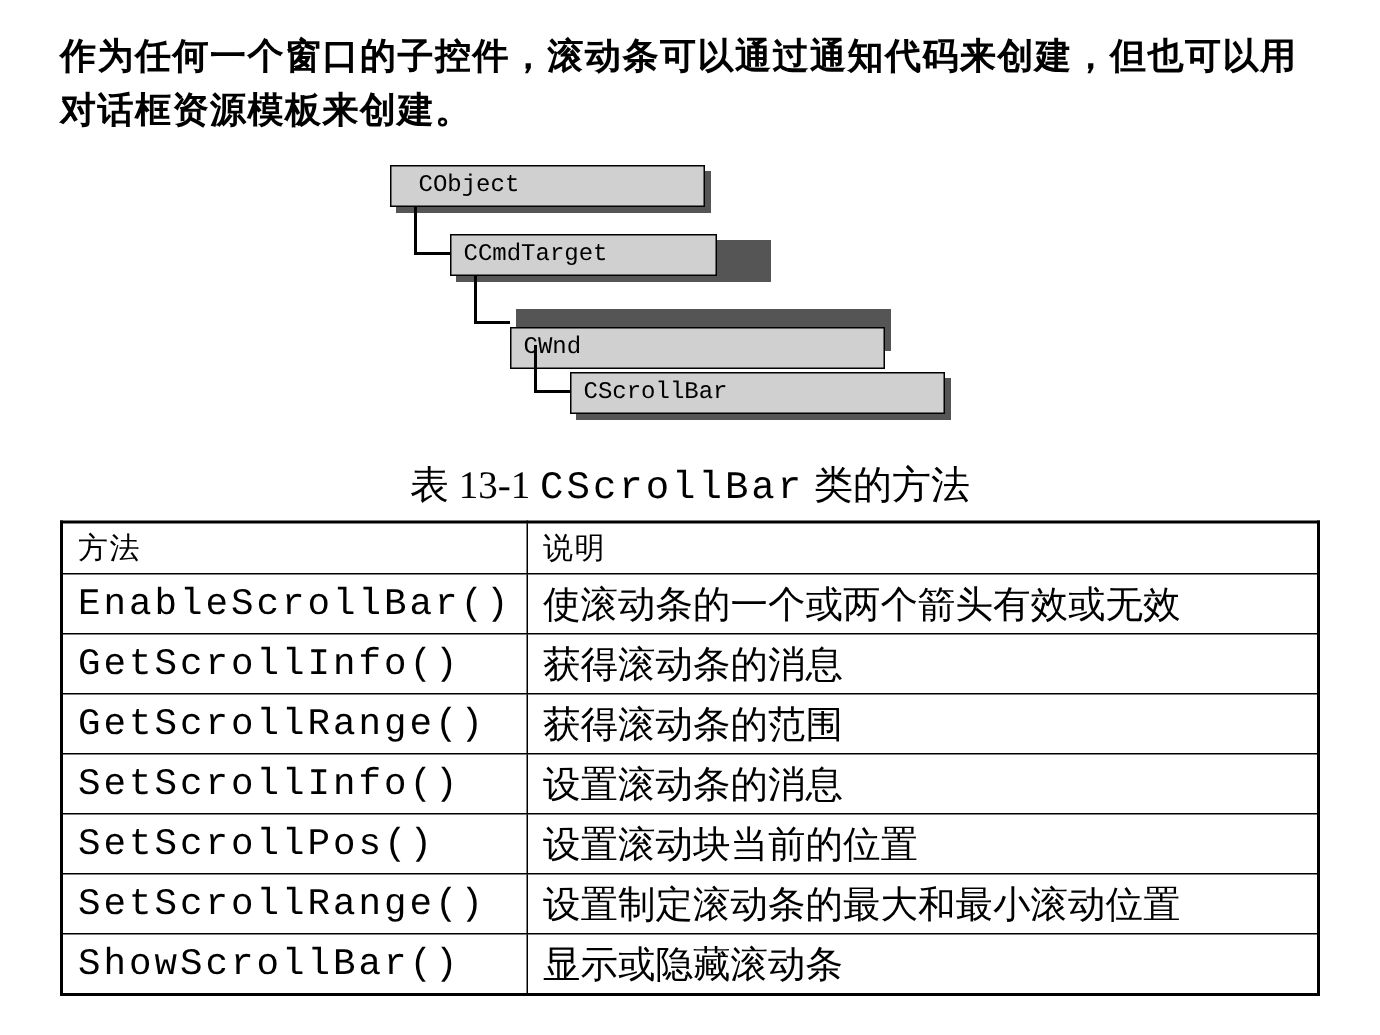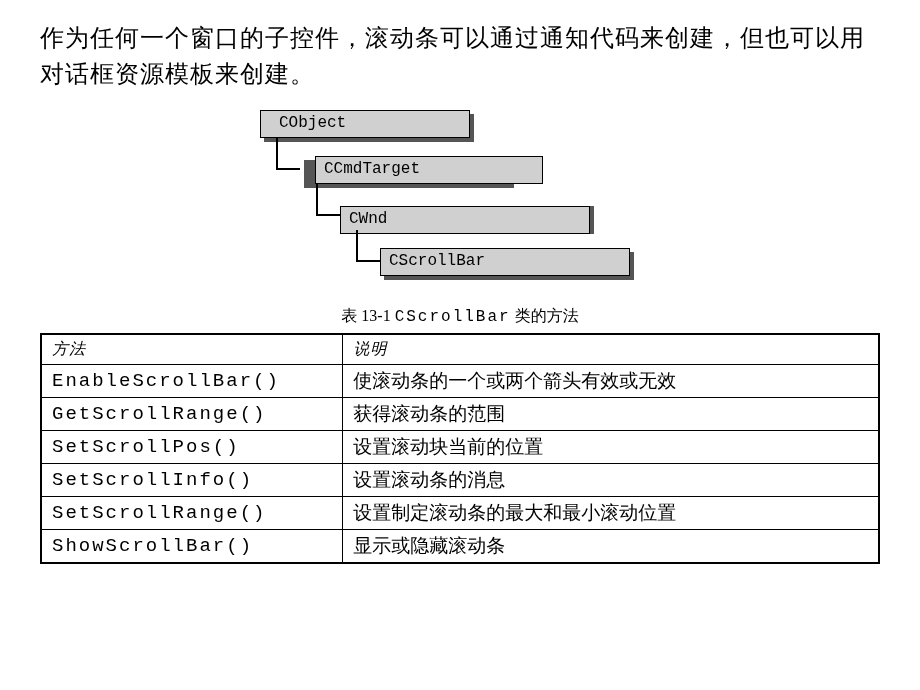--- a/index.html
+++ b/index.html
@@ -5,21 +5,21 @@
     * { box-sizing: border-box; margin: 0; padding: 0; }
     body {
       width: 920px;
       height: 690px;
       background: #fff;
       font-family: "SimSun", "宋体", serif;
       padding: 20px 40px;
     }
     .intro {
       font-size: 24px;
-      font-weight: normal;
+      font-weight: bold;
       line-height: 1.5;
       margin-bottom: 18px;
       letter-spacing: 1px;
     }
     .hierarchy {
       margin: 0 auto 22px;
       width: 400px;
       position: relative;
     }
     .hier-row {
@@ -46,48 +46,47 @@
       width: 2px;
       background: #000;
     }
     .connector-h {
       position: absolute;
       height: 2px;
       background: #000;
     }
     .caption {
       text-align: center;
-      font-size: 16px;
+      font-size: 26px;
       margin: 14px 0 6px 0;
       font-family: "SimSun", "宋体", serif;
     }
     .caption .mono { font-family: "Courier New", monospace; letter-spacing: 2px; }
     table {
       border-collapse: collapse;
       width: 100%;
       margin: 0 auto;
       border: 2px solid #000;
     }
     td {
       border: 1px solid #000;
       padding: 3px 10px;
-      font-size: 19px;
+      font-size: 25px;
       vertical-align: middle;
       height: 30px;
     }
     td.method {
       width: 36%;
       font-family: "Courier New", monospace;
       letter-spacing: 2px;
     }
     td.header {
       font-family: "SimSun", "宋体", serif;
-      font-size: 16px;
+      font-size: 20px;
       letter-spacing: 1px;
-      font-style: italic;
     }
     td.desc {
       font-family: "SimSun", "宋体", serif;
     }
   </style>
 </head>
 <body>
 
 <div class="intro">作为任何一个窗口的子控件，滚动条可以通过通知代码来创建，但也可以用对话框资源模板来创建。</div>
 
@@ -96,29 +95,29 @@
   <div class="hier-row">
     <div class="hier-shadow" style="left:4px; top:4px; width:210px;"></div>
     <div class="hier-box" style="left:0; top:0; width:210px;padding-left:18px;">CObject</div>
   </div>
 
   <div class="connector-v" style="left:16px; top:28px; height:32px;"></div>
   <div class="connector-h" style="left:16px; top:58px; width:24px;"></div>
 
   <div class="hier-row">
     <div class="hier-shadow" style="left:44px; top:4px; width:210px;"></div>
-    <div class="hier-box" style="left:55px; top:0; width:228px;">CCmdTarget</div>
+    <div class="hier-box" style="left:40px; top:0; width:178px;">CCmdTarget</div>
   </div>
 
   <div class="connector-v" style="left:56px; top:74px; height:32px;"></div>
   <div class="connector-h" style="left:56px; top:104px; width:24px;"></div>
 
   <div class="hier-row">
     <div class="hier-shadow" style="left:84px; top:4px; width:250px;"></div>
-    <div class="hier-box" style="left:80px; top:4px; width:250px;">CWnd</div>
+    <div class="hier-box" style="left:80px; top:16px; width:250px;">CWnd</div>
   </div>
 
   <div class="connector-v" style="left:96px; top:120px; height:32px;"></div>
   <div class="connector-h" style="left:96px; top:150px; width:24px;"></div>
 
   <div class="hier-row">
     <div class="hier-shadow" style="left:124px; top:4px; width:250px;"></div>
     <div class="hier-box" style="left:120px; top:0; width:250px;">CScrollBar</div>
   </div>
 </div>
@@ -131,30 +130,34 @@
   <tbody>
       <tr>
     <td class="method header">方法</td>
     <td class="desc header">说明</td>
   </tr>
   <tr>
     <td class="method">EnableScrollBar()</td>
     <td class="desc">使滚动条的一个或两个箭头有效或无效</td>
   </tr>
   <tr>
+    <td class="method">GetScrollInfo()</td>
+    <td class="desc">获得滚动条的消息</td>
+  </tr>
+  <tr>
     <td class="method">GetScrollRange()</td>
     <td class="desc">获得滚动条的范围</td>
   </tr>
   <tr>
+    <td class="method">SetScrollInfo()</td>
+    <td class="desc">设置滚动条的消息</td>
+  </tr>
+  <tr>
     <td class="method">SetScrollPos()</td>
     <td class="desc">设置滚动块当前的位置</td>
-  </tr>
-  <tr>
-    <td class="method">SetScrollInfo()</td>
-    <td class="desc">设置滚动条的消息</td>
   </tr>
   <tr>
     <td class="method">SetScrollRange()</td>
     <td class="desc">设置制定滚动条的最大和最小滚动位置</td>
   </tr>
   <tr>
     <td class="method">ShowScrollBar()</td>
     <td class="desc">显示或隐藏滚动条</td>
   </tr>
 </tbody>

